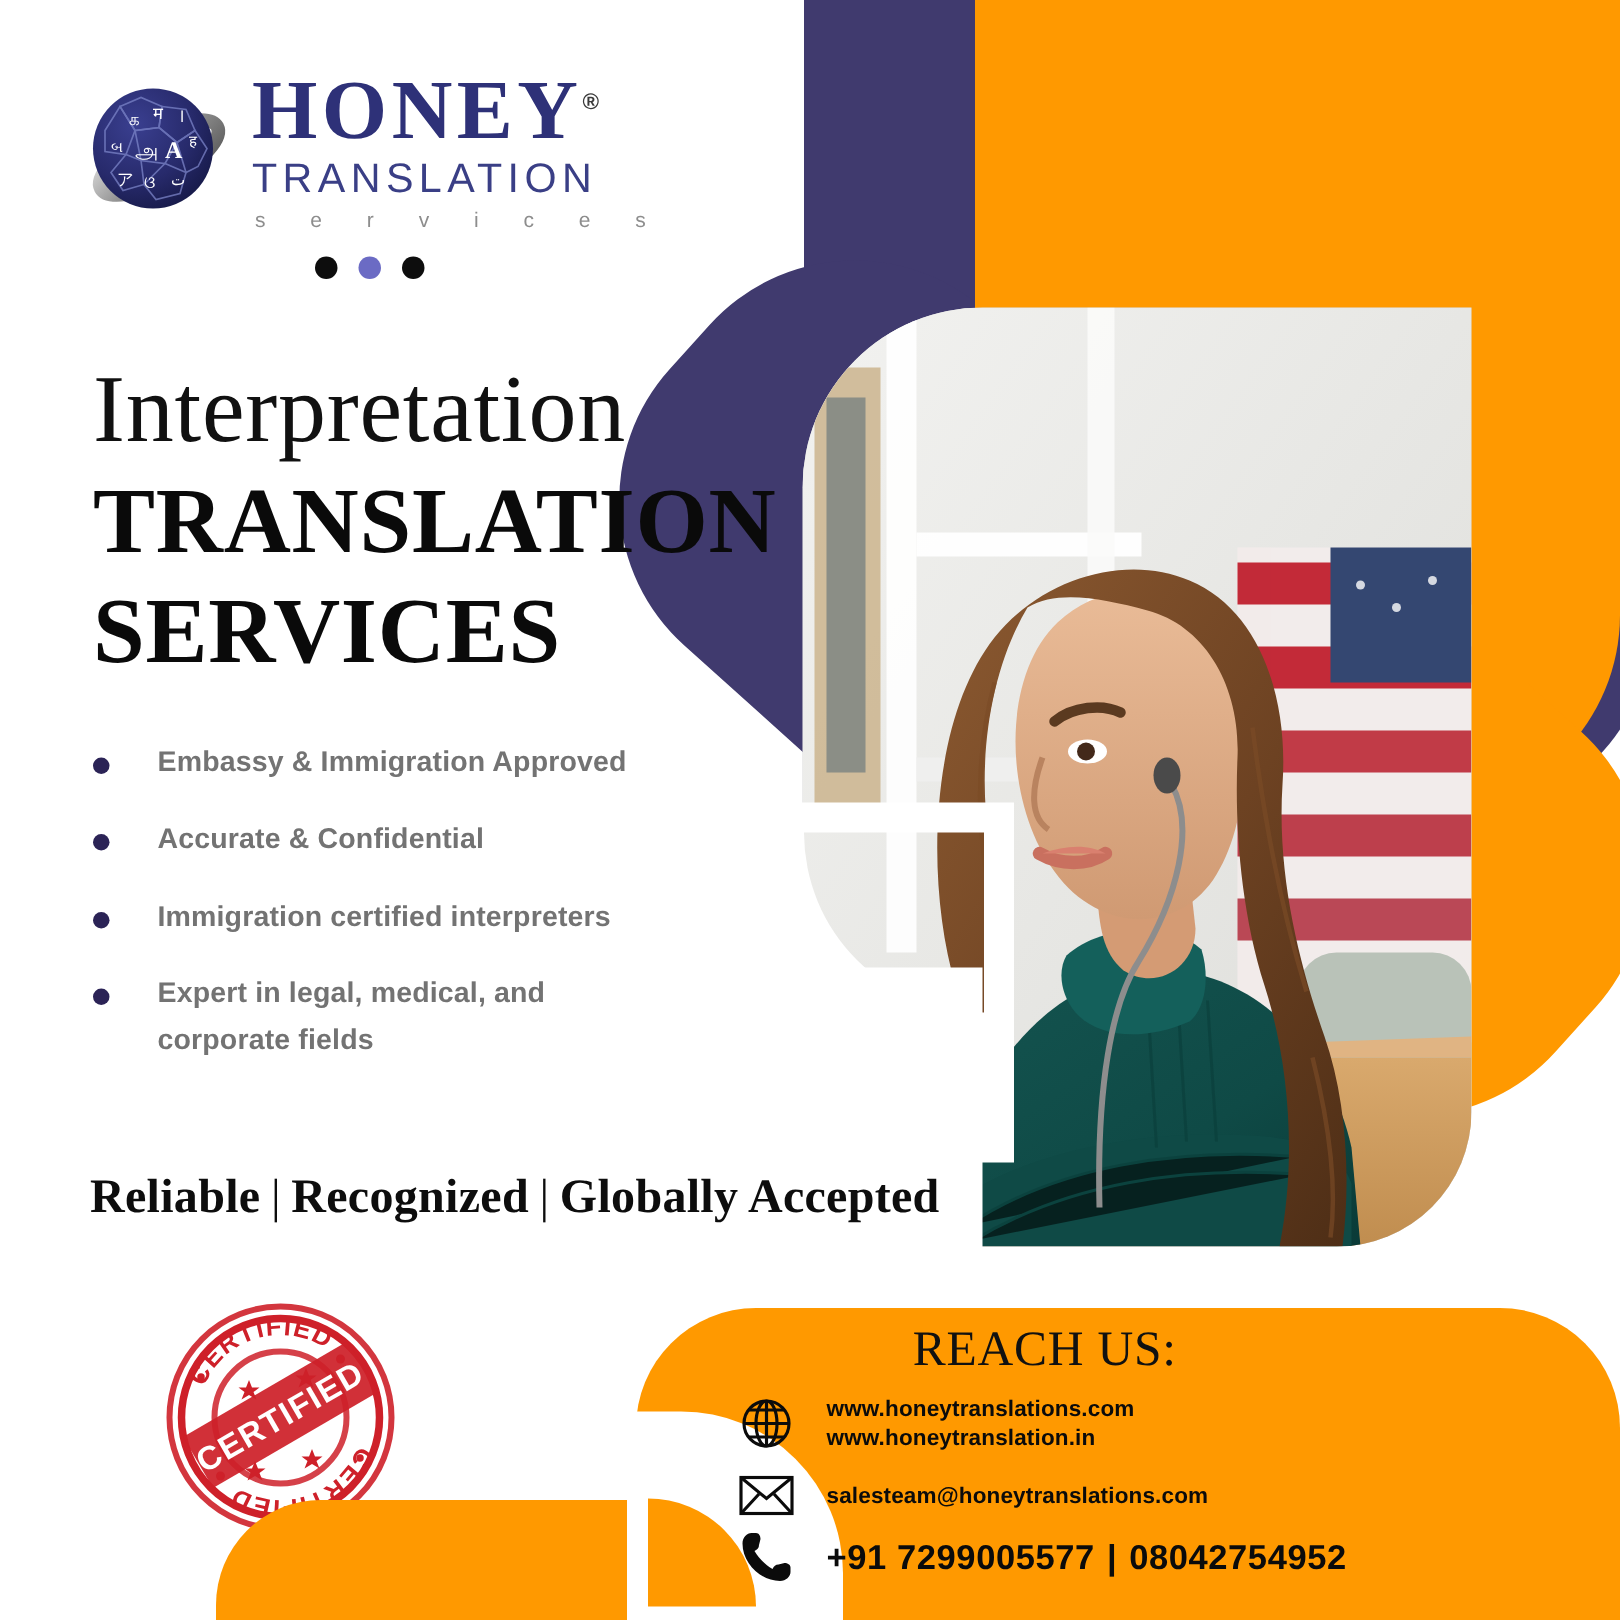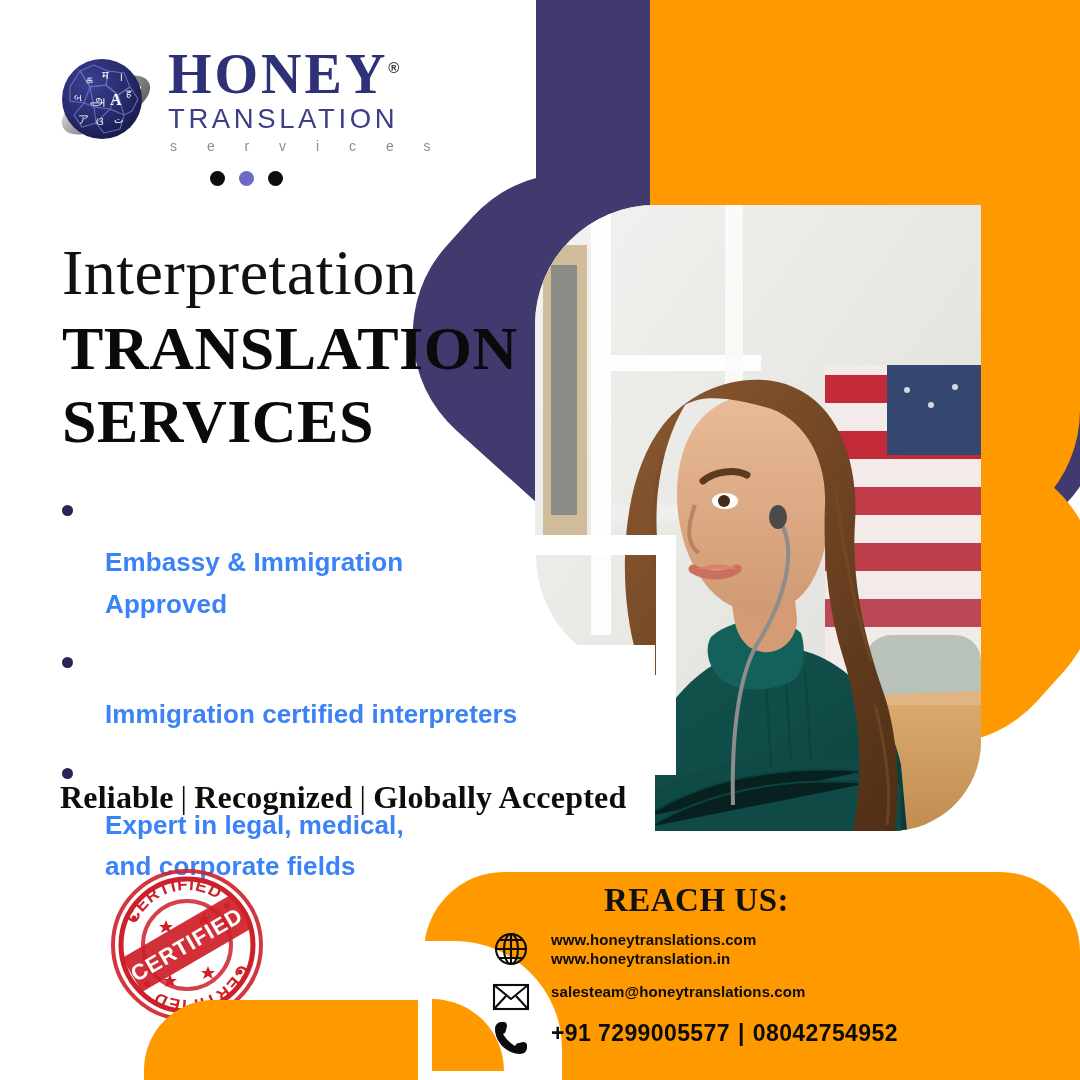--- a/index.html
+++ b/index.html
@@ -153,26 +153,25 @@
   }
   .bullet-dot {
     width: 11px; height: 11px;
     border-radius: 50%;
     background: #2B2356;
     margin: 11px 32px 0 6px;
     flex: 0 0 auto;
   }
   .bullet-text {
     font-family: "Liberation Sans", sans-serif;
-    font-size: 26px;
+    font-size: 19px;
     font-weight: 700;
-    color: #3b82f6;
+    color: #737373;
     line-height: 1.6;
     letter-spacing: 0.1px;
-    margin-top: 48px;
   }
 
   
   .tagline {
     position: absolute;
     left: 60px; top: 779px;
     font-family: "Liberation Serif", serif;
     font-weight: 700;
     font-size: 32px;
     color: #0d0d0d;
@@ -211,28 +210,28 @@
     border-top-right-radius: 72px;
     box-shadow: 22px -22px 0 36px #ffffff;
   }
 
   .reach-title {
     position: absolute;
     left: 424px; top: 882px;
     width: 545px;
     text-align: center;
     font-family: "Liberation Serif", serif;
-    font-weight: 700;
+    font-weight: 400;
     font-size: 33px;
     letter-spacing: 0.5px;
     color: #111111;
   }
 
   .contact-rows { position: absolute; left: 492px; top: 930px; width: 570px; }
-  .c-row { display: flex; margin-bottom: 7px; }
+  .c-row { display: flex; align-items: center; margin-bottom: 7px; }
   .c-row.web { align-items: center; margin-bottom: 4px; }
   .c-icon { width: 44px; flex: 0 0 auto; display: flex; align-items: center; justify-content: flex-start; }
   .c-text {
     font-family: "Liberation Sans", sans-serif;
     font-weight: 700;
     font-size: 15px;
     color: #0b0b0b;
     line-height: 1.28;
     letter-spacing: 0.1px;
     padding-left: 15px;
@@ -407,20 +406,24 @@
     <div class="h-bold">SERVICES</div>
   </div>
 
   <div class="bullets">
     <div class="bullet-item">
       <span class="bullet-dot"></span>
       <span class="bullet-text">Embassy &amp; Immigration Approved</span>
     </div>
     <div class="bullet-item">
       <span class="bullet-dot"></span>
+      <span class="bullet-text">Accurate &amp; Confidential</span>
+    </div>
+    <div class="bullet-item">
+      <span class="bullet-dot"></span>
       <span class="bullet-text">Immigration certified interpreters</span>
     </div>
     <div class="bullet-item">
       <span class="bullet-dot"></span>
       <span class="bullet-text" style="max-width:340px;display:inline-block">Expert in legal, medical, and corporate fields</span>
     </div>
   </div>
 
   <div class="tagline">
     <span>Reliable</span><span class="sep">|</span><span>Recognized</span><span class="sep">|</span><span>Globally Accepted</span>

